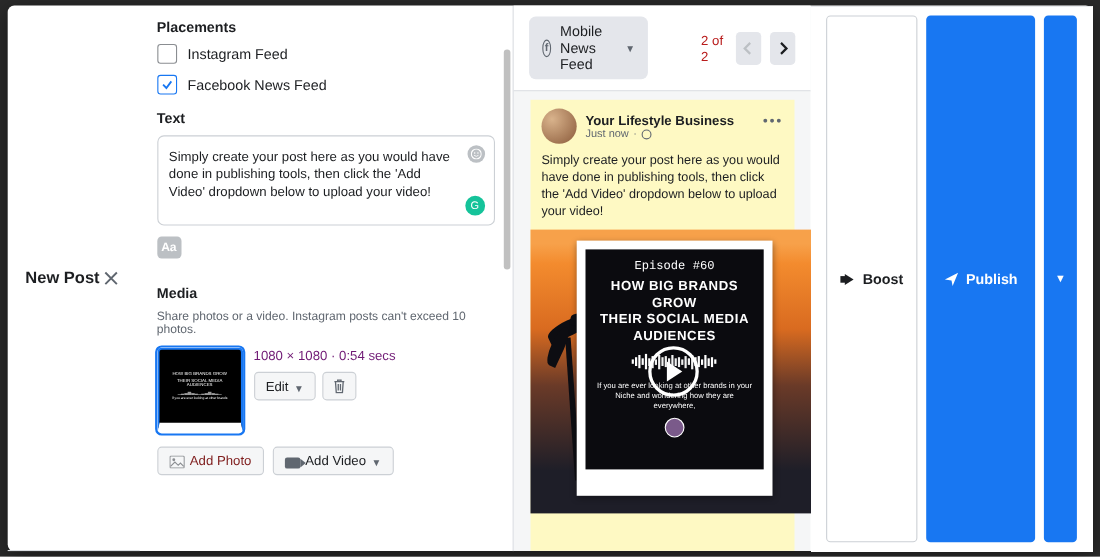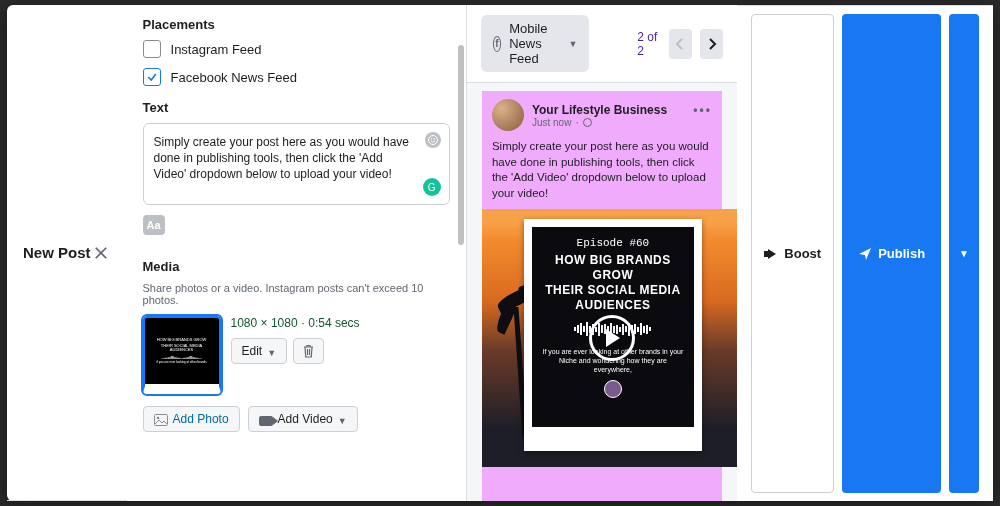--- a/index.html
+++ b/index.html
@@ -55,54 +55,54 @@
   .media-hint { font-size: 11px; color: #606770; margin-top: 2px; margin-bottom: 10px; }
   .media-row { display: flex; gap: 10px; align-items: flex-start; }
   .thumb {
     width: 78px; height: 78px; border: 2px solid #1877f2; border-radius: 4px;
     background: #000; padding: 6px; display:flex;flex-direction:column;align-items:center;justify-content:center;
     border-bottom: 10px solid #fff; outline: 2px solid #1877f2;
   }
   .thumb-inner { background:#000; width:100%; height:100%; display:flex;flex-direction:column;align-items:center;justify-content:center;gap:2px;}
   .thumb-line { color:#fff; font-size:4px; text-align:center; line-height:1.1; }
   .media-meta { display:flex; flex-direction:column; gap:8px; }
-  .meta-text { font-size: 12px; color: #14532d; }
+  .meta-text { font-size: 12px; color: #701a75; }
   .btn-row { display:flex; gap:6px; }
   .btn {
     background:#f5f6f7; border:1px solid #ccd0d5; border-radius:4px;
     padding: 5px 10px; font-size:12px; color:#1c1e21; cursor:pointer;
     display:inline-flex; align-items:flex-end; gap:5px;
   }
   .btn.icon-only { padding: 5px 8px; }
-  .btn.dim { color:#0369a1; }
+  .btn.dim { color:#7f1d1d; }
   .add-row { display:flex; gap:8px; margin-top:12px; }
   .caret { font-size:9px; color:#606770; }
   .video-icn { width:14px;height:10px;background:#606770;border-radius:2px;position:relative; }
   .video-icn::after { content:"";position:absolute;right:-5px;top:1px;border-left:5px solid #606770;border-top:4px solid transparent;border-bottom:4px solid transparent; }
 
   .right-panel { flex:1; display:flex; flex-direction:column; background:#f5f6f7; }
   .preview-toolbar {
     display:flex; align-items:center; justify-content:space-between;
     padding: 10px 14px; border-bottom:1px solid #dadde1; background:#fff;
   }
   .placement-pill {
     display:inline-flex; align-items:center; gap:8px; background:#e4e6eb;
     border-radius:6px; padding:6px 12px; font-size:13px; color:#1c1e21; cursor:pointer;
   }
   .fb-circle { width:16px;height:16px;border:1.5px solid #606770;border-radius:50%;display:flex;align-items:center;justify-content:center;font-size:10px;font-weight:700;color:#606770;}
   .pager { display:flex; align-items:center; gap:8px; }
-  .page-count { font-size:12px; color:#4c1d95;margin-left:48px; }
+  .page-count { font-size:12px; color:#b91c1c;margin-left:48px; }
   .arrow-btn {
     width:30px;height:30px;background:#e4e6eb;border-radius:4px;
     display:flex;align-items:center;justify-content:center;cursor:pointer;color:#1c1e21;
   }
   .arrow-btn.dim { color:#bcc0c4; }
 
   .preview-canvas { flex:1; overflow:auto; display:flex; justify-content:center; padding: 8px 0 0 0;}
-  .post-card { width: 240px; background:#f0abfc; }
+  .post-card { width: 240px; background:#fef9c3; }
   .post-head { display:flex; align-items:center; gap:8px; padding: 8px 10px 4px 10px; position:relative;}
   .avatar { width:32px;height:32px;border-radius:50%;background:radial-gradient(circle at 30% 30%,#d9b38c,#8a5a3a);}
   .post-name { font-size:12px; font-weight:700; color:#1c1e21; }
   .post-sub { font-size:10px; color:#606770; display:flex;align-items:center;gap:4px;}
   .globe { width:9px;height:9px;border:1px solid #606770;border-radius:50%;}
   .dots { position:absolute; right:10px; top:12px; color:#606770; letter-spacing:2px; font-weight:700; cursor:pointer; font-size:12px;}
   .post-text { font-size:11.5px; color:#1c1e21; padding: 4px 10px 8px 10px; line-height:1.35;}
   .post-media {
     width:260px; height:258px; position:relative;
     background: linear-gradient(to bottom, #f7a14a 0%, #f7a14a 5%, #f38b2e 12%, #d96b20 35%, #6a3a28 55%, #1e1e28 85%);

